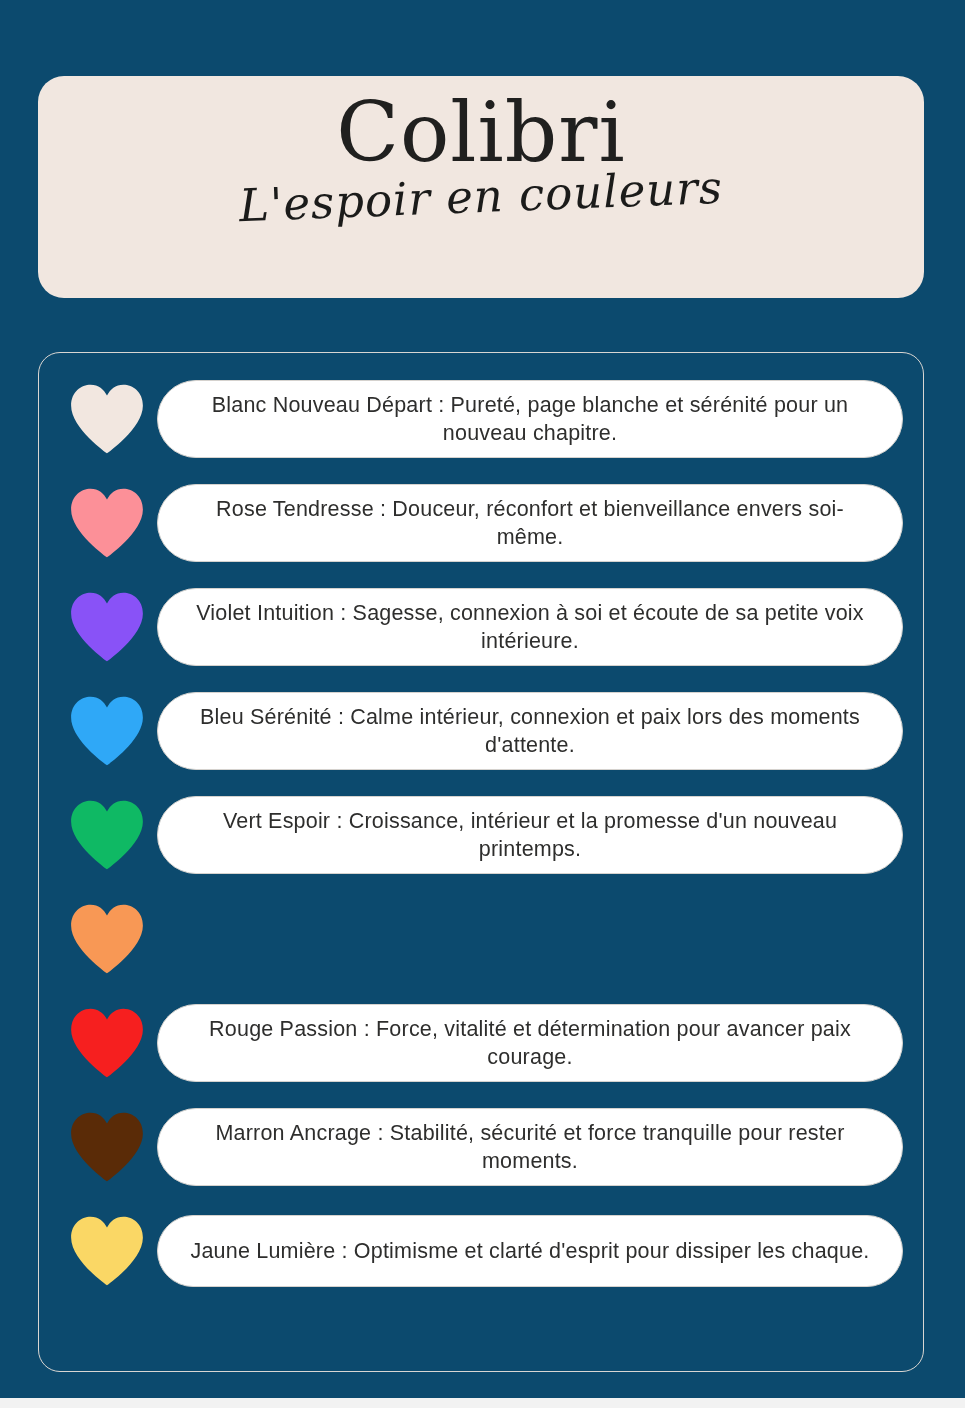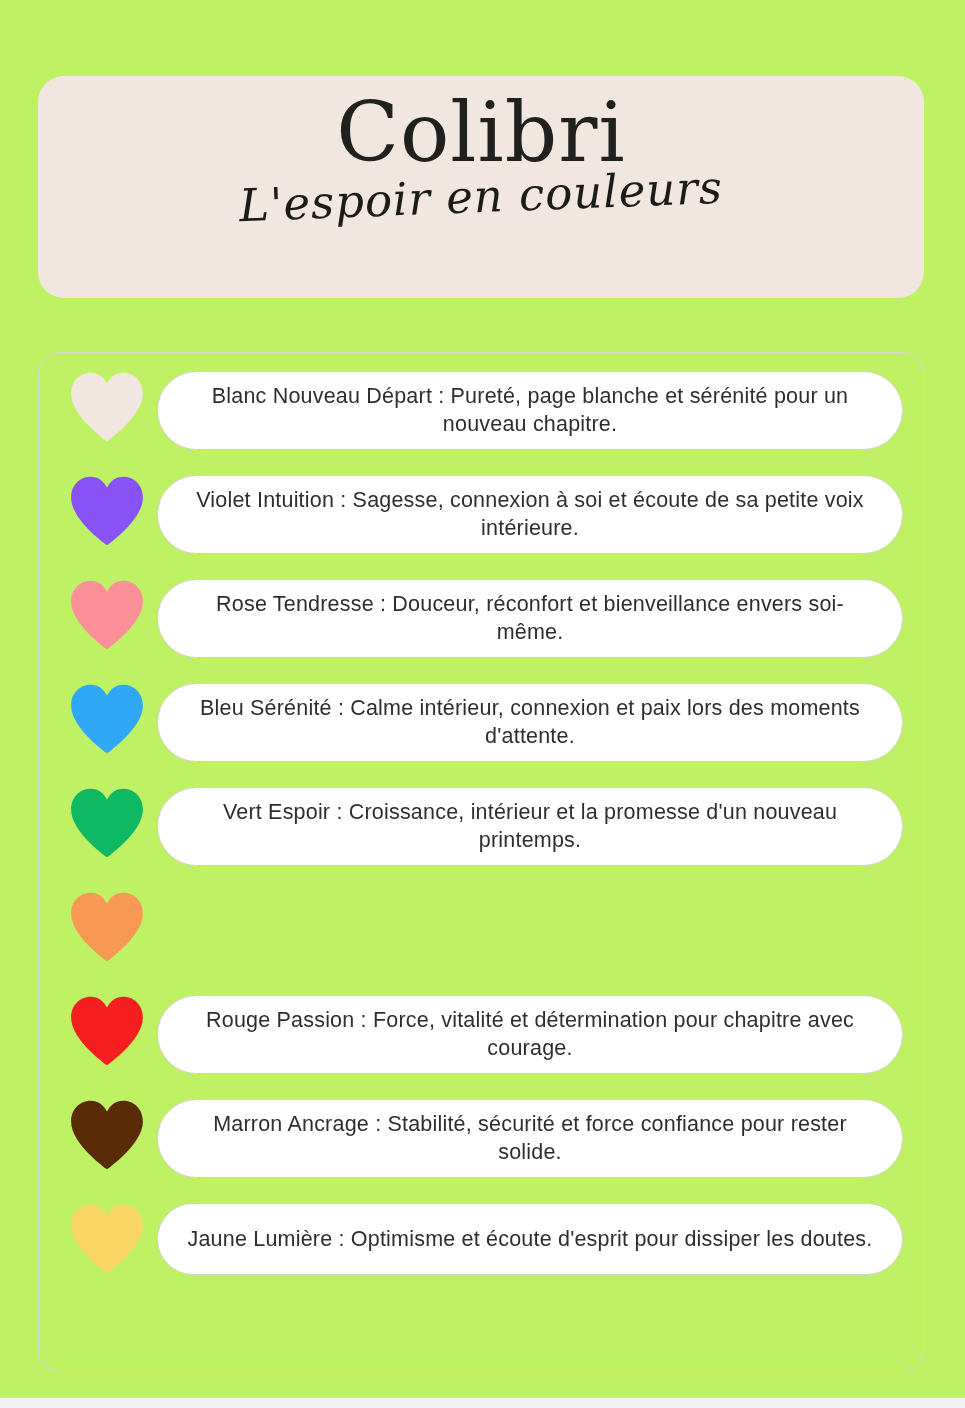--- a/index.html
+++ b/index.html
@@ -10,21 +10,21 @@
     width: 965px;
     height: 1408px;
     background: #ffffff;
     font-family: "Liberation Sans", sans-serif;
     overflow: hidden;
   }
   .page {
     position: relative;
     width: 965px;
     height: 1408px;
-    background: #bef264;
+    background: #0c4a6e;
     box-sizing: border-box;
   }
 
   
   .header-card {
     position: absolute;
     left: 38px;
     top: 76px;
     width: 886px;
     height: 222px;
@@ -67,21 +67,21 @@
     box-sizing: border-box;
     padding: 18px 20px 18px 18px;
   }
   .rows {
     display: flex;
     flex-direction: column;
     gap: 8px;
   }
   .row {
     display: flex;
-    align-items: flex-start;
+    align-items: center;
     height: 96px;
   }
   .heart-cell {
     width: 100px;
     min-width: 100px;
     display: flex;
     align-items: center;
     justify-content: center;
   }
   .heart {
@@ -136,40 +136,40 @@
               <path d="M50 90 C 50 90, 4 58, 4 29 C 4 11, 17 2, 29 2 C 39 2, 46 8, 50 16 C 54 8, 61 2, 71 2 C 83 2, 96 11, 96 29 C 96 58, 50 90, 50 90 Z" fill="#f2e7e0"></path>
             </svg>
           </div>
           <div class="pill">
             <div class="pill-text">Blanc Nouveau Départ : Pureté, page blanche et sérénité pour un nouveau chapitre.</div>
           </div>
         </div>
         <div class="row">
           <div class="heart-cell">
             <svg class="heart" viewBox="0 0 100 92">
+              <path d="M50 90 C 50 90, 4 58, 4 29 C 4 11, 17 2, 29 2 C 39 2, 46 8, 50 16 C 54 8, 61 2, 71 2 C 83 2, 96 11, 96 29 C 96 58, 50 90, 50 90 Z" fill="#fc9098"></path>
+            </svg>
+          </div>
+          <div class="pill">
+            <div class="pill-text">Rose Tendresse : Douceur, réconfort et bienveillance envers soi-même.</div>
+          </div>
+        </div>
+        <div class="row">
+          <div class="heart-cell">
+            <svg class="heart" viewBox="0 0 100 92">
               <path d="M50 90 C 50 90, 4 58, 4 29 C 4 11, 17 2, 29 2 C 39 2, 46 8, 50 16 C 54 8, 61 2, 71 2 C 83 2, 96 11, 96 29 C 96 58, 50 90, 50 90 Z" fill="#8952f7"></path>
             </svg>
           </div>
           <div class="pill">
             <div class="pill-text">Violet Intuition : Sagesse, connexion à soi et écoute de sa petite voix intérieure.</div>
           </div>
         </div>
         <div class="row">
           <div class="heart-cell">
             <svg class="heart" viewBox="0 0 100 92">
-              <path d="M50 90 C 50 90, 4 58, 4 29 C 4 11, 17 2, 29 2 C 39 2, 46 8, 50 16 C 54 8, 61 2, 71 2 C 83 2, 96 11, 96 29 C 96 58, 50 90, 50 90 Z" fill="#fc9098"></path>
-            </svg>
-          </div>
-          <div class="pill">
-            <div class="pill-text">Rose Tendresse : Douceur, réconfort et bienveillance envers soi-même.</div>
-          </div>
-        </div>
-        <div class="row">
-          <div class="heart-cell">
-            <svg class="heart" viewBox="0 0 100 92">
               <path d="M50 90 C 50 90, 4 58, 4 29 C 4 11, 17 2, 29 2 C 39 2, 46 8, 50 16 C 54 8, 61 2, 71 2 C 83 2, 96 11, 96 29 C 96 58, 50 90, 50 90 Z" fill="#2fa8f7"></path>
             </svg>
           </div>
           <div class="pill">
             <div class="pill-text">Bleu Sérénité : Calme intérieur, connexion et paix lors des moments d'attente.</div>
           </div>
         </div>
         <div class="row">
           <div class="heart-cell">
             <svg class="heart" viewBox="0 0 100 92">
@@ -187,40 +187,40 @@
             </svg>
           </div>
         </div>
         <div class="row">
           <div class="heart-cell">
             <svg class="heart" viewBox="0 0 100 92">
               <path d="M50 90 C 50 90, 4 58, 4 29 C 4 11, 17 2, 29 2 C 39 2, 46 8, 50 16 C 54 8, 61 2, 71 2 C 83 2, 96 11, 96 29 C 96 58, 50 90, 50 90 Z" fill="#f61f1f"></path>
             </svg>
           </div>
           <div class="pill">
-            <div class="pill-text">Rouge Passion : Force, vitalité et détermination pour chapitre avec courage.</div>
+            <div class="pill-text">Rouge Passion : Force, vitalité et détermination pour avancer paix courage.</div>
           </div>
         </div>
         <div class="row">
           <div class="heart-cell">
             <svg class="heart" viewBox="0 0 100 92">
               <path d="M50 90 C 50 90, 4 58, 4 29 C 4 11, 17 2, 29 2 C 39 2, 46 8, 50 16 C 54 8, 61 2, 71 2 C 83 2, 96 11, 96 29 C 96 58, 50 90, 50 90 Z" fill="#5a2b07"></path>
             </svg>
           </div>
           <div class="pill">
-            <div class="pill-text">Marron Ancrage : Stabilité, sécurité et force confiance pour rester solide.</div>
+            <div class="pill-text">Marron Ancrage : Stabilité, sécurité et force tranquille pour rester moments.</div>
           </div>
         </div>
         <div class="row">
           <div class="heart-cell">
             <svg class="heart" viewBox="0 0 100 92">
               <path d="M50 90 C 50 90, 4 58, 4 29 C 4 11, 17 2, 29 2 C 39 2, 46 8, 50 16 C 54 8, 61 2, 71 2 C 83 2, 96 11, 96 29 C 96 58, 50 90, 50 90 Z" fill="#fad765"></path>
             </svg>
           </div>
           <div class="pill">
-            <div class="pill-text">Jaune Lumière : Optimisme et écoute d'esprit pour dissiper les doutes.</div>
+            <div class="pill-text">Jaune Lumière : Optimisme et clarté d'esprit pour dissiper les chaque.</div>
           </div>
         </div>
       </div>
   </div>
 
   <div class="bottom-strip"></div>
 </div>
 
 </body></html>

